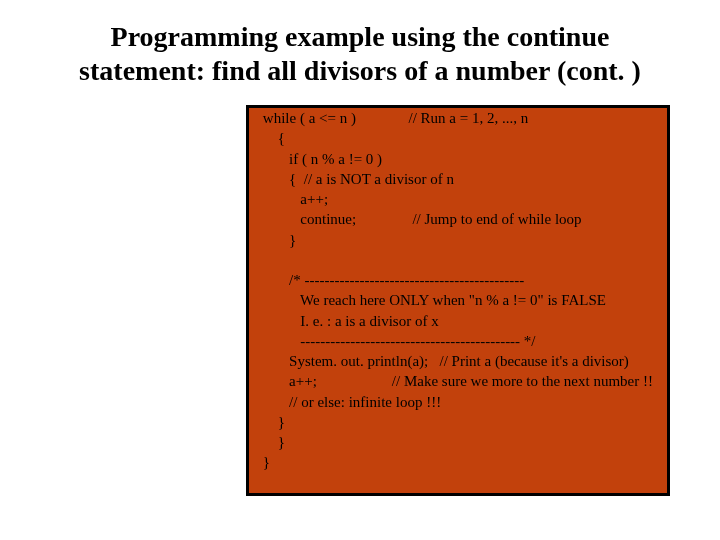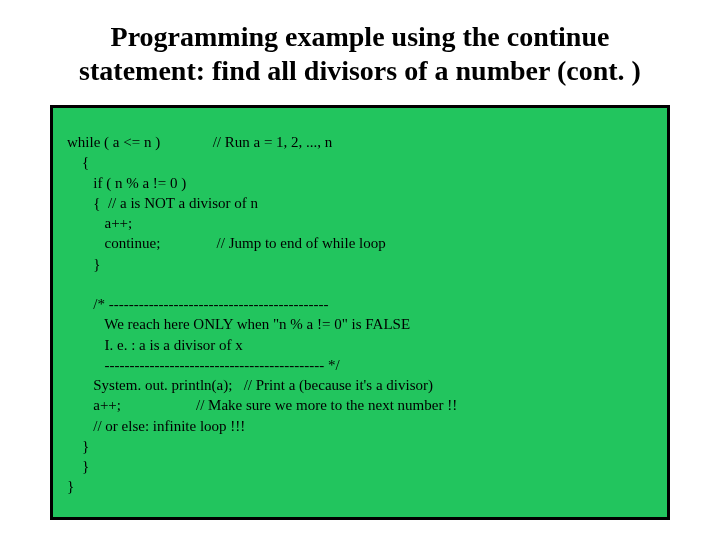--- a/index.html
+++ b/index.html
@@ -3,33 +3,34 @@
 <meta charset="utf-8">
 <style>
   * { margin: 0; padding: 0; box-sizing: border-box; }
   html, body { width: 720px; height: 540px; background: #ffffff; font-family: "Times New Roman", Times, serif; }
   .slide {
     width: 720px;
     height: 380px;
     padding: 20px 50px 30px 50px;
     display: flex;
     flex-direction: column;
+    align-items: flex-end;
   }
   .title {
     font-size: 28px;
     font-weight: bold;
     text-align: center;
     line-height: 1.2;
     margin-bottom: 18px;
     color: #000;
   }
   .code-box {
-    background: #22c55e;
+    background: #c2410c;
     border: 3px solid #000;
-    padding: 24px 14px 20px 14px;
+    padding: 0 14px 20px 14px;
     flex: 0 0 auto;
   }
   .code {
     font-family: "Times New Roman", Times, serif;
     font-size: 15px;
     line-height: 1.35;
     white-space: pre;
     color: #000;
   }
 </style>

